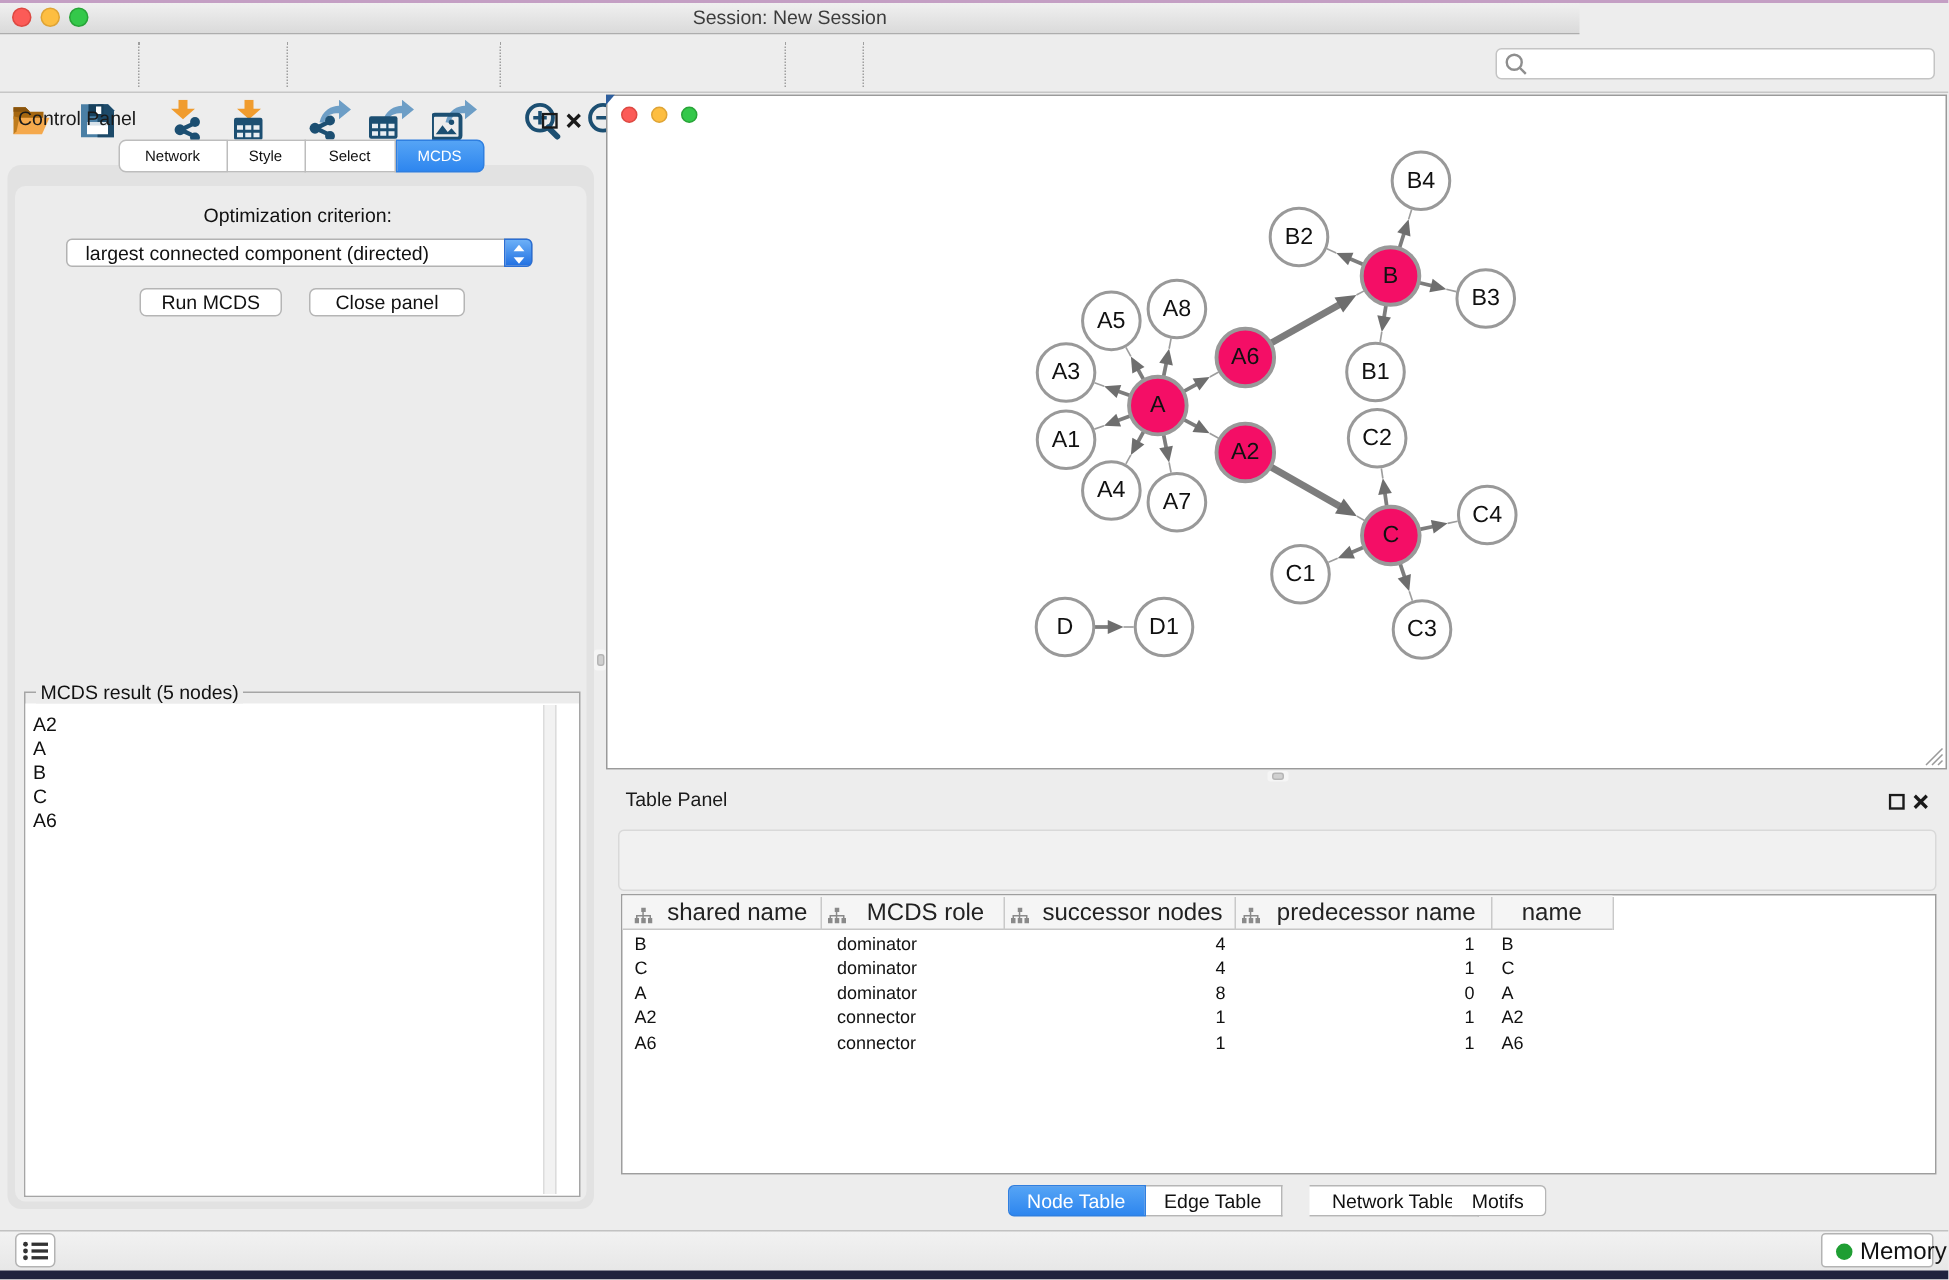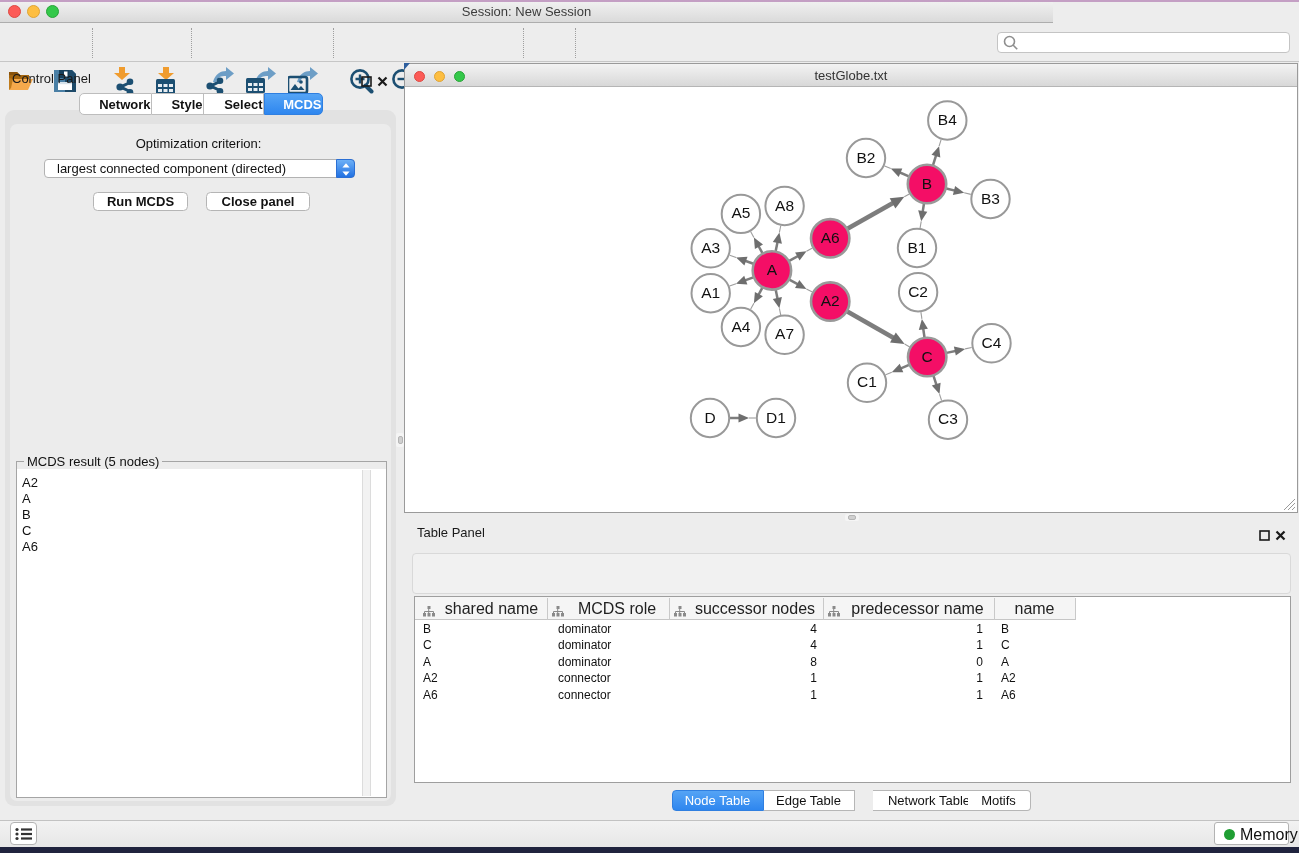--- a/index.html
+++ b/index.html
@@ -1,19 +1,19 @@
 <!DOCTYPE html>
 <html><head><meta charset="utf-8"><style>
 * { margin:0; padding:0; box-sizing:border-box; }
 body { width:1299px; height:853px; overflow:hidden; font-family:"Liberation Sans",sans-serif; background:#ededed; position:relative; }
 .abs { position:absolute; }
 .tbi { position:absolute; transform:translate(-50%,-50%);margin-top:40px; }
 .tsep { position:absolute; top:28px; height:30px; width:0; border-left:1.6px dotted #9f9f9f; }
-.tab { position:absolute; top:93px; height:21.5px; line-height:21px; text-align:right; font-size:13px; color:#111; background:#fff; border:1px solid #bdbdbd;font-weight:bold; }
-.btn { position:absolute; background:#fff; border:1px solid #b5b5b5; border-radius:4.5px; font-size:13px; color:#111; text-align:center;font-weight:bold; }
+.tab { position:absolute; top:93px; height:21.5px; line-height:21px; text-align:center; font-size:10px; color:#111; background:#fff; border:1px solid #bdbdbd; }
+.btn { position:absolute; background:#fff; border:1px solid #b5b5b5; border-radius:4.5px; font-size:13px; color:#111; text-align:center; }
 .cell { position:absolute; height:16.6px; line-height:16.6px; font-size:12px; color:#111; }
 .hcell { position:absolute; top:598px; height:22px; line-height:22px; font-size:16px; color:#222; text-align:center; }
 .colline { position:absolute; top:598px; height:22px; width:1px; background:#c9c9c9; }
 .btab { position:absolute; top:790px; height:21px; line-height:20px; text-align:center; font-size:13px; background:#fff; border:1px solid #b6b6b6; color:#111; }
 .fx { font-family:"Liberation Serif",serif; font-style:italic; font-size:19px; color:#b0b0b0; }
 </style></head><body>
 
 <div class="abs" style="left:0;top:0;width:1299px;height:2px;background:#c49fc4"></div>
 
 <div class="abs" style="left:0;top:2px;width:1053px;height:21px;background:linear-gradient(#f0f0f0,#dadada);border-bottom:1px solid #adadad">
@@ -221,23 +221,20 @@
 <div style="position:absolute;left:22px;top:491px;height:16px;line-height:16px;font-size:13px;color:#111">A</div>
 <div style="position:absolute;left:22px;top:507px;height:16px;line-height:16px;font-size:13px;color:#111">B</div>
 <div style="position:absolute;left:22px;top:523px;height:16px;line-height:16px;font-size:13px;color:#111">C</div>
 <div style="position:absolute;left:22px;top:539px;height:16px;line-height:16px;font-size:13px;color:#111">A6</div>
 <div class="abs" style="left:362px;top:470px;width:9px;height:326px;background:#f2f2f2;border-left:1px solid #dcdcdc;border-right:1px solid #dcdcdc"></div>
 
 <div class="abs" style="left:396px;top:433px;width:8px;height:14px;background:#f5f5f5;border-radius:2px"></div>
 <div class="abs" style="left:397.5px;top:436px;width:5px;height:8px;background:#d0d0d0;border:1px solid #b5b5b5;border-radius:2px"></div>
 
 <div class="abs" style="left:404px;top:63px;width:894px;height:450px;background:#fff;border:1px solid #9a9a9a">
-  <div style="position:absolute;left:0;top:0;width:100%;height:23px;background:linear-gradient(#f3f3f3,#d8d8d8);border-bottom:1px solid #b5b5b5">
-    <div style="position:absolute;left:0;top:0;width:100%;height:23px;line-height:23px;text-align:center;font-size:13px;color:#333">testGlobe.txt</div>
-  </div>
   <div style="position:absolute;left:9.0px;top:6.5px;width:11.0px;height:11.0px;border-radius:50%;background:#fc5b57;border:1px solid #dd4942;box-sizing:border-box"></div>
     <div style="position:absolute;left:29.0px;top:6.5px;width:11.0px;height:11.0px;border-radius:50%;background:#fdbe41;border:1px solid #dfa435;box-sizing:border-box"></div>
     <div style="position:absolute;left:49.0px;top:6.5px;width:11.0px;height:11.0px;border-radius:50%;background:#34c84a;border:1px solid #28a438;box-sizing:border-box"></div>
   <div style="position:absolute;left:0;top:24px;width:892px;height:425px;overflow:hidden">
     <svg width="892" height="425" viewBox="0 0 892 425">
         <line x1="331.0" y1="195.8" x2="324.6" y2="198.1" stroke="#9d9d9d" stroke-width="1.1"></line>
         <line x1="348.4" y1="189.3" x2="337.9" y2="193.2" stroke="#7d7d7d" stroke-width="2.5"></line>
         <polygon points="331.0,195.8 339.2,187.8 342.4,196.4" fill="#6e6e6e"></polygon>
         <line x1="331.1" y1="169.5" x2="324.7" y2="167.2" stroke="#9d9d9d" stroke-width="1.1"></line>
         <line x1="348.4" y1="175.7" x2="338.0" y2="172.0" stroke="#7d7d7d" stroke-width="2.5"></line>

